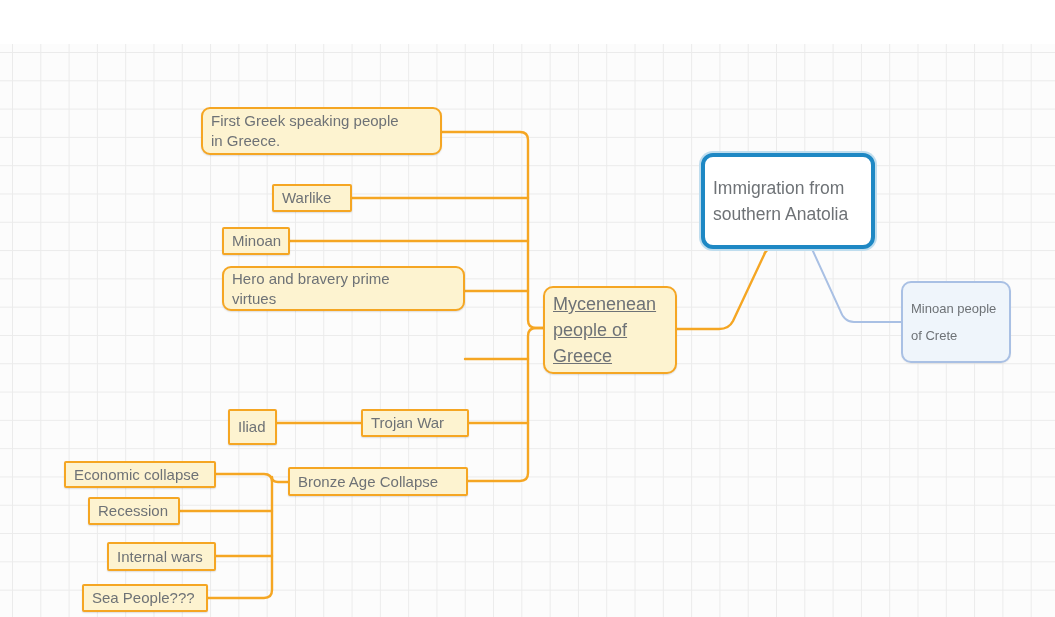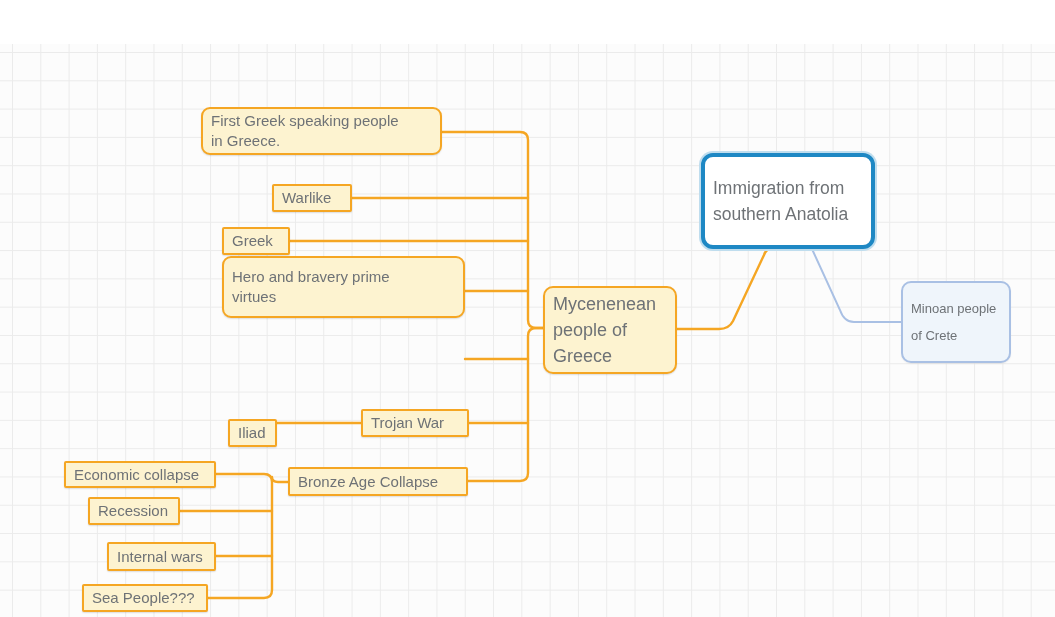--- a/index.html
+++ b/index.html
@@ -49,20 +49,21 @@
     white-space:normal;
   }
   .topic .lbl { display:block; }
   .topic.r9  { border-radius:9px; }
 
   .topic.central {
     border-radius:10px;
     font-size:18px; line-height:26px;
     border-width:2.5px;
     padding:4px 8px;
+    text-decoration:underline;
   }
   .topic.selected {
     background:var(--selected-fill);
     border:4px solid var(--selected-border);
     border-radius:12px;
     box-shadow:0 0 0 2px var(--selected-halo);
     font-size:17.5px; line-height:26px;
     justify-content:center; 
   }
   .topic.blue {
@@ -97,29 +98,29 @@
 
   <div class="topic r9" style="left:201px;top:63px;width:241px;height:48px">
     <span class="lbl" style="max-width:195px">First Greek speaking people in Greece.</span>
   </div>
 
   <div class="topic" style="left:272px;top:140px;width:80px;height:28px">
     <span class="lbl">Warlike</span>
   </div>
 
   <div class="topic" style="left:222px;top:183px;width:68px;height:28px">
-    <span class="lbl">Greek</span>
+    <span class="lbl">Minoan</span>
   </div>
 
-  <div class="topic r9" style="left:222px;top:212px;width:243px;height:62px">
+  <div class="topic r9" style="left:222px;top:222px;width:243px;height:45px">
     <span class="lbl" style="max-width:180px">Hero and bravery prime virtues</span>
   </div>
 
 
-  <div class="topic" style="left:228px;top:375px;width:49px;height:28px">
+  <div class="topic" style="left:228px;top:365px;width:49px;height:36px">
     <span class="lbl">Iliad</span>
   </div>
 
   <div class="topic" style="left:361px;top:365px;width:108px;height:28px">
     <span class="lbl">Trojan War</span>
   </div>
 
   <div class="topic" style="left:288px;top:423px;width:180px;height:29px">
     <span class="lbl">Bronze Age Collapse</span>
   </div>

